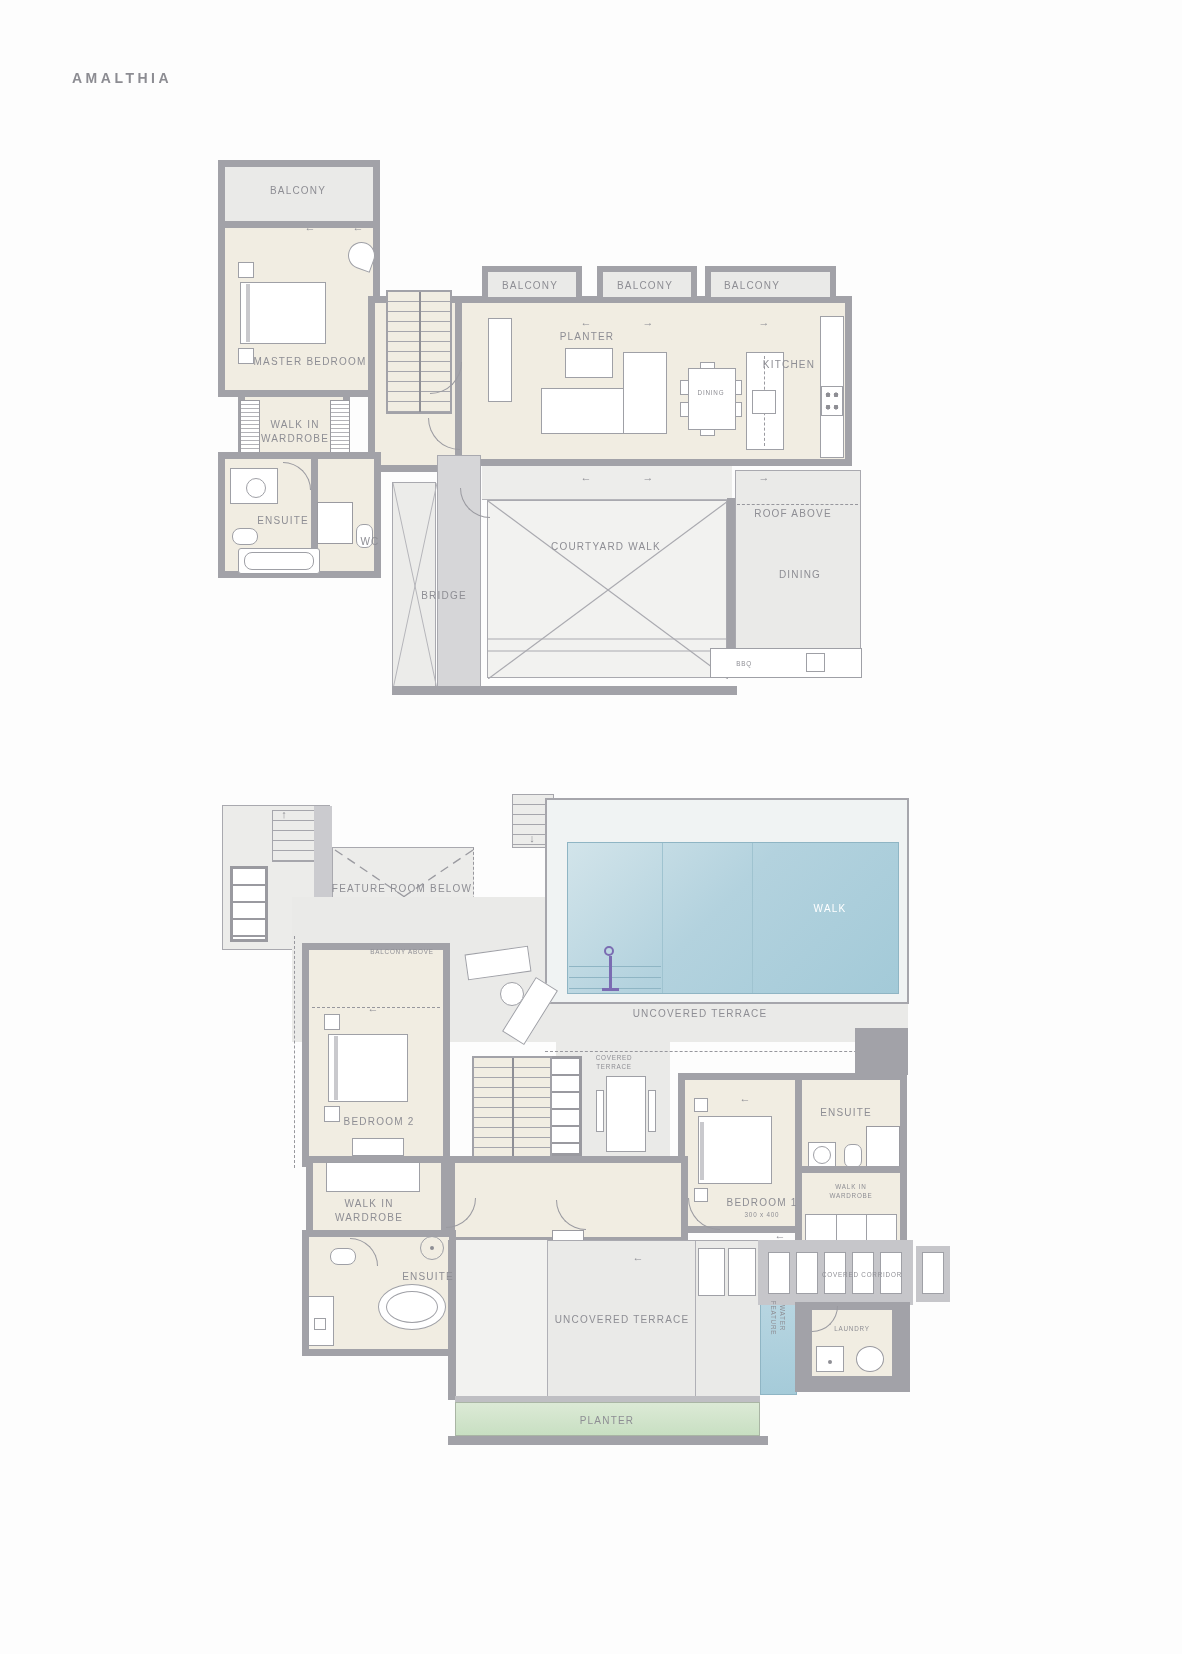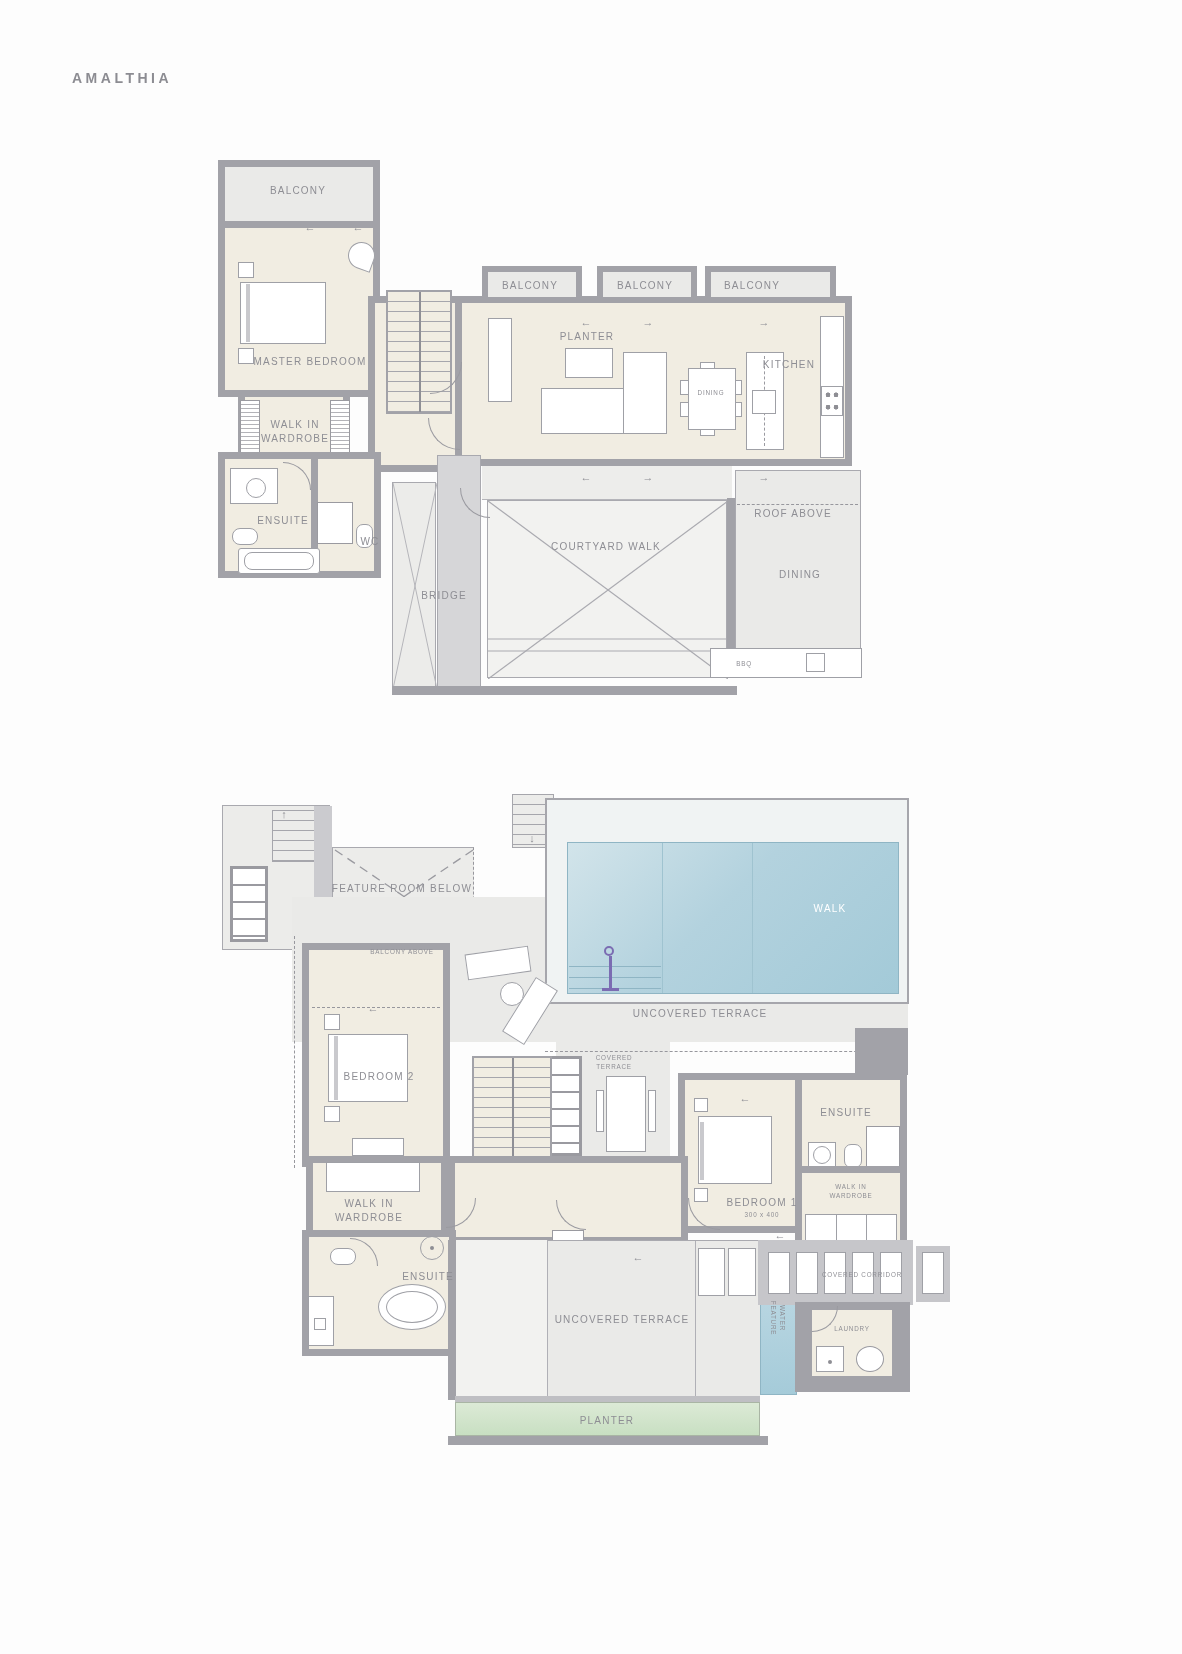--- a/index.html
+++ b/index.html
@@ -266,21 +266,21 @@
     <div class="arrow" style="left:780px;top:1235px;">←</div>
     <div class="arrow" style="left:284px;top:814px;">↑</div>
     <div class="arrow" style="left:532px;top:838px;">↓</div>
 
     <div class="lbl" style="left:402px;top:888px;">FEATURE ROOM BELOW</div>
     <div class="lbl tiny" style="left:402px;top:951px;">BALCONY ABOVE</div>
     <div class="lbl white" style="left:830px;top:908px;">WALK</div>
     <div class="lbl" style="left:700px;top:1013px;">UNCOVERED TERRACE</div>
     <div class="lbl wrap tiny" style="left:614px;top:1062px;">COVERED
 TERRACE</div>
-    <div class="lbl" style="left:379px;top:1076px;">BEDROOM 2</div>
+    <div class="lbl" style="left:379px;top:1121px;">BEDROOM 2</div>
     <div class="lbl wrap" style="left:369px;top:1210px;">WALK IN
 WARDROBE</div>
     <div class="lbl" style="left:428px;top:1276px;">ENSUITE</div>
     <div class="lbl" style="left:762px;top:1202px;">BEDROOM 1</div>
     <div class="lbl tiny" style="left:762px;top:1214px;">300 x 400</div>
     <div class="lbl" style="left:846px;top:1112px;">ENSUITE</div>
     <div class="lbl wrap tiny" style="left:851px;top:1191px;">WALK IN
 WARDROBE</div>
     <div class="lbl tiny" style="left:862px;top:1274px;">COVERED CORRIDOR</div>
     <div class="lbl tiny" style="left:852px;top:1328px;">LAUNDRY</div>

